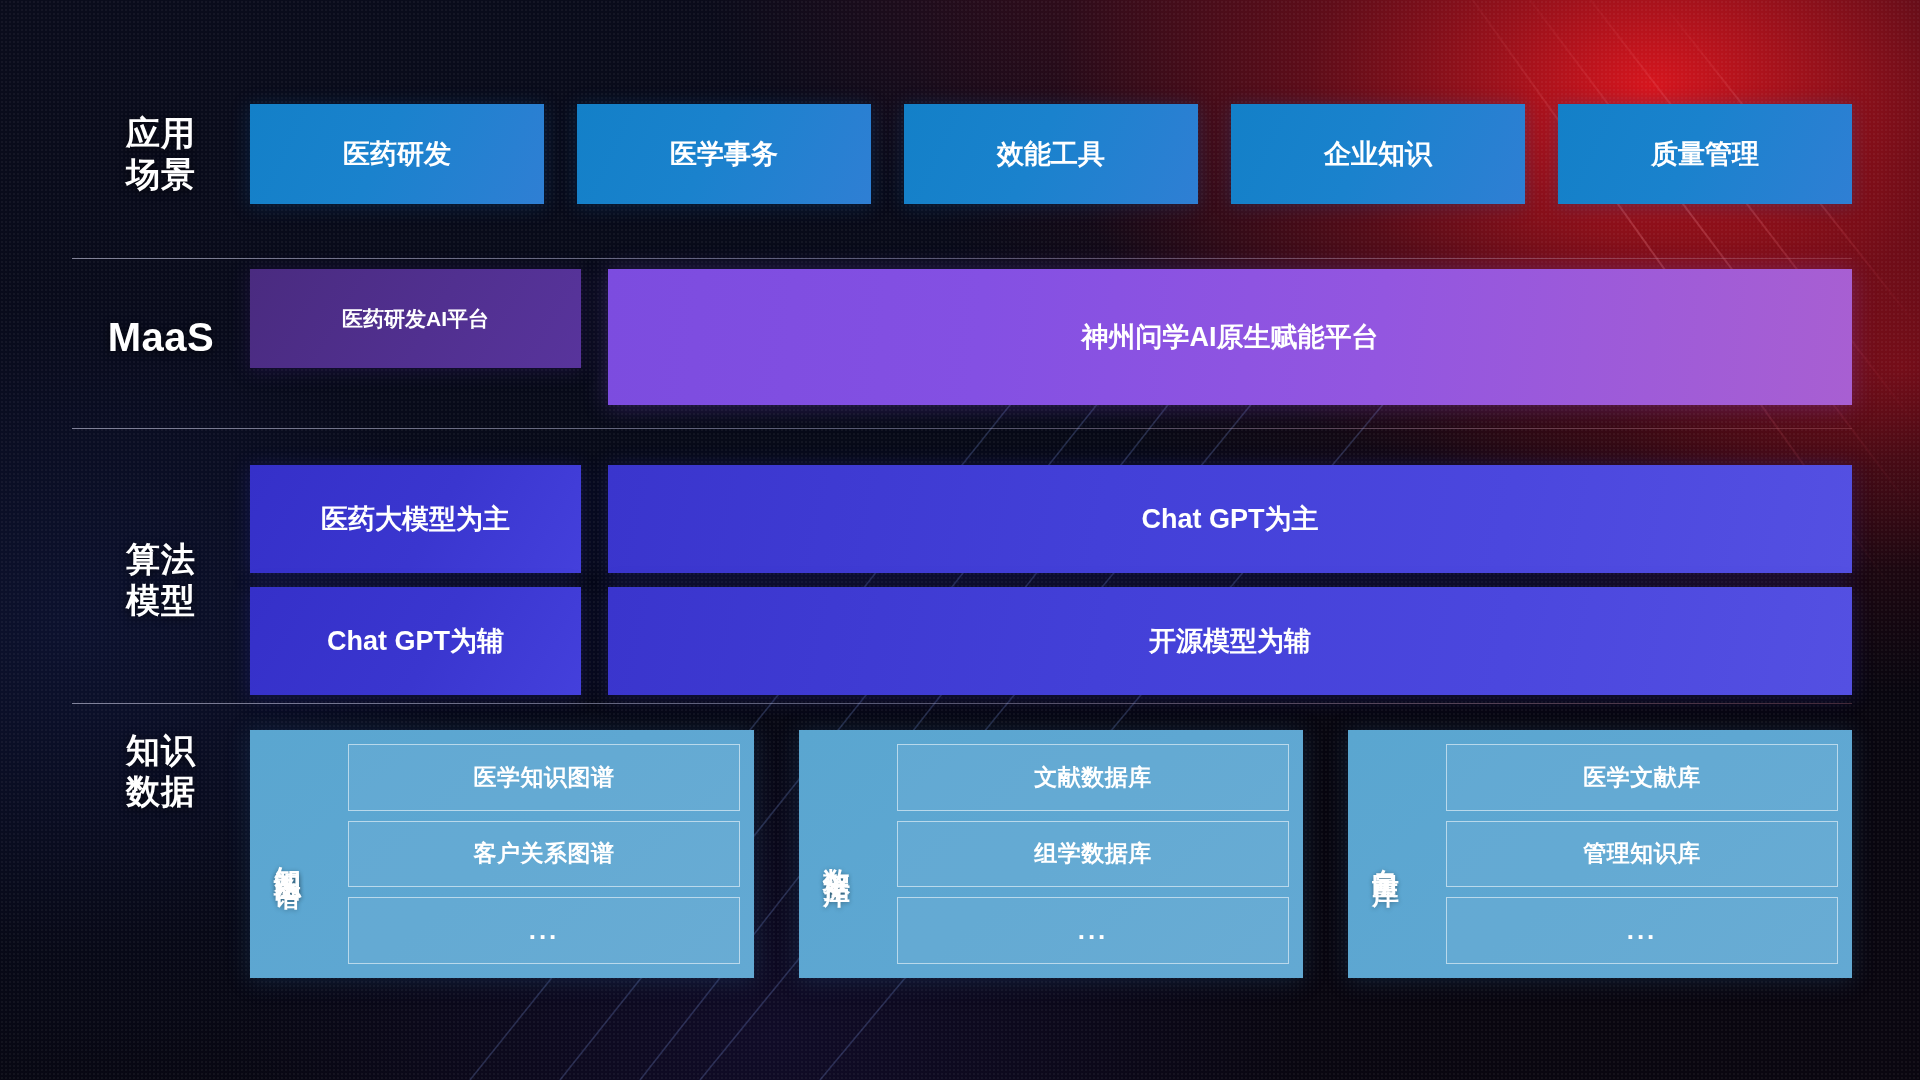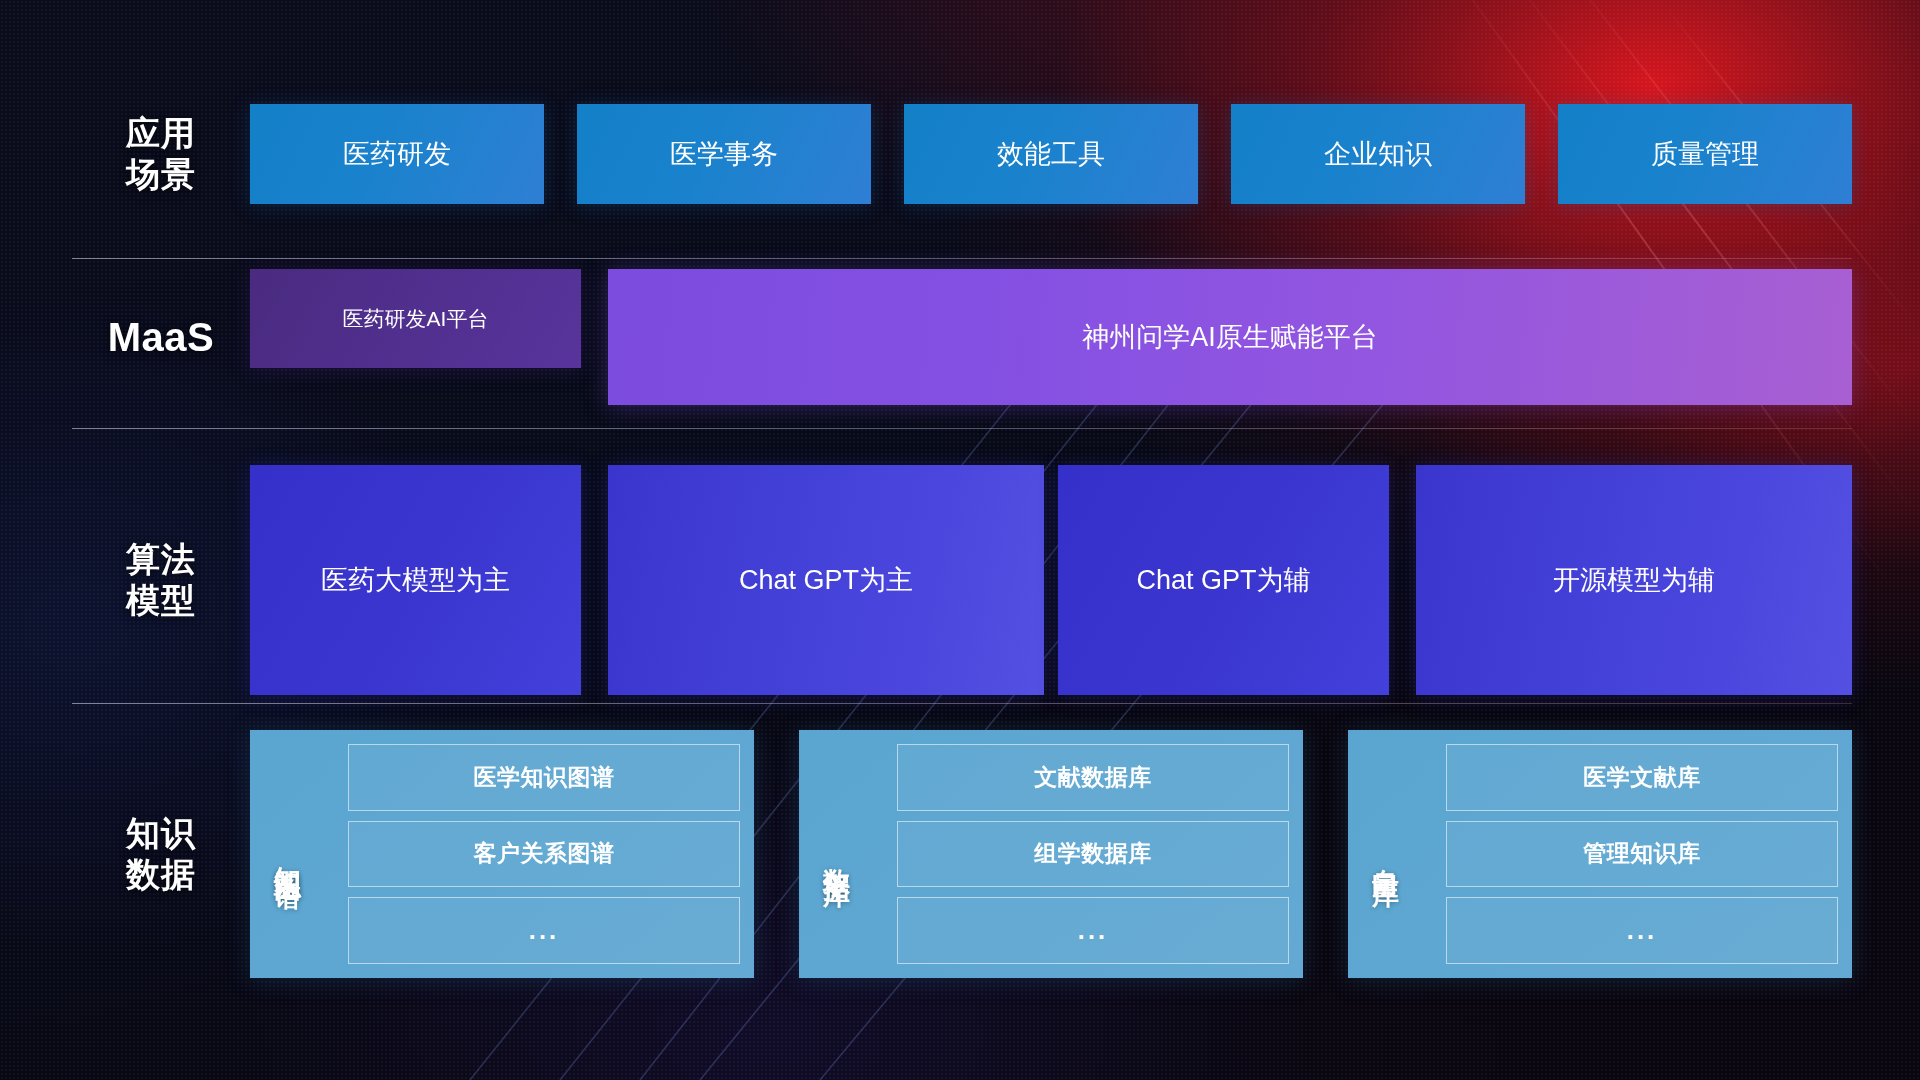--- a/index.html
+++ b/index.html
@@ -85,21 +85,21 @@
     background: linear-gradient(to right, rgba(196,196,220,.85) 0%, rgba(170,172,205,.65) 45%, rgba(190,150,170,.55) 78%, rgba(200,120,130,.40) 100%);
     opacity: .75;
   }
 
   
   .box {
     display: flex;
     align-items: center;
     justify-content: center;
     color: #ffffff;
-    font-weight: 400;
+    font-weight: 700;
     text-align: center;
     box-sizing: border-box;
   }
 
   
   #row-apps { top: 104px; height: 100px; }
   #row-apps .row-body { gap: 33px; }
   .app-box {
     flex: 1 1 0;
     height: 100px;
@@ -122,38 +122,38 @@
     flex: 1 1 auto;
     height: 136px;
     font-size: 27px;
     background: linear-gradient(95deg, #7c4cdf 0%, #8450e3 30%, #9356e0 62%, #a85fd2 100%);
     box-shadow: 0 2px 22px rgba(120,70,210,.35);
   }
 
   
   #row-algo { top: 465px; height: 230px; align-items: stretch; }
   #row-algo .row-label { display: flex; align-items: center; justify-content: center; }
-  #row-algo .row-body { flex-direction: row; gap: 14px; }
+  #row-algo .row-body { flex-direction: column; gap: 14px; }
   .algo-line { display: flex; gap: 27px; flex: 1 1 0; }
   .algo-left {
     flex: 0 0 331px;
     font-size: 27px;
     background: linear-gradient(120deg, #3530c9 0%, #3a36cf 55%, #4440dc 100%);
     box-shadow: 0 2px 18px rgba(40,40,170,.32);
   }
   .algo-right {
     flex: 1 1 auto;
     font-size: 27px;
     background: linear-gradient(100deg, #3a35cd 0%, #4340d8 40%, #4b47de 72%, #5450e2 100%);
     box-shadow: 0 2px 20px rgba(45,45,180,.32);
   }
 
   
   #row-data { top: 730px; height: 248px; align-items: stretch; }
-  #row-data .row-label { display: flex; align-items: center; justify-content: center; }
+  #row-data .row-label { display: flex; align-items: flex-start; justify-content: center; }
   #row-data .row-body { gap: 45px; }
   .data-group {
     flex: 1 1 0;
     display: flex;
     align-items: stretch;
     background: linear-gradient(140deg, #5aa6d0 0%, #5ea7d2 50%, #63a9d3 100%);
     padding: 14px 14px 14px 0;
     box-sizing: border-box;
     box-shadow: 0 2px 22px rgba(40,100,150,.28);
   }

